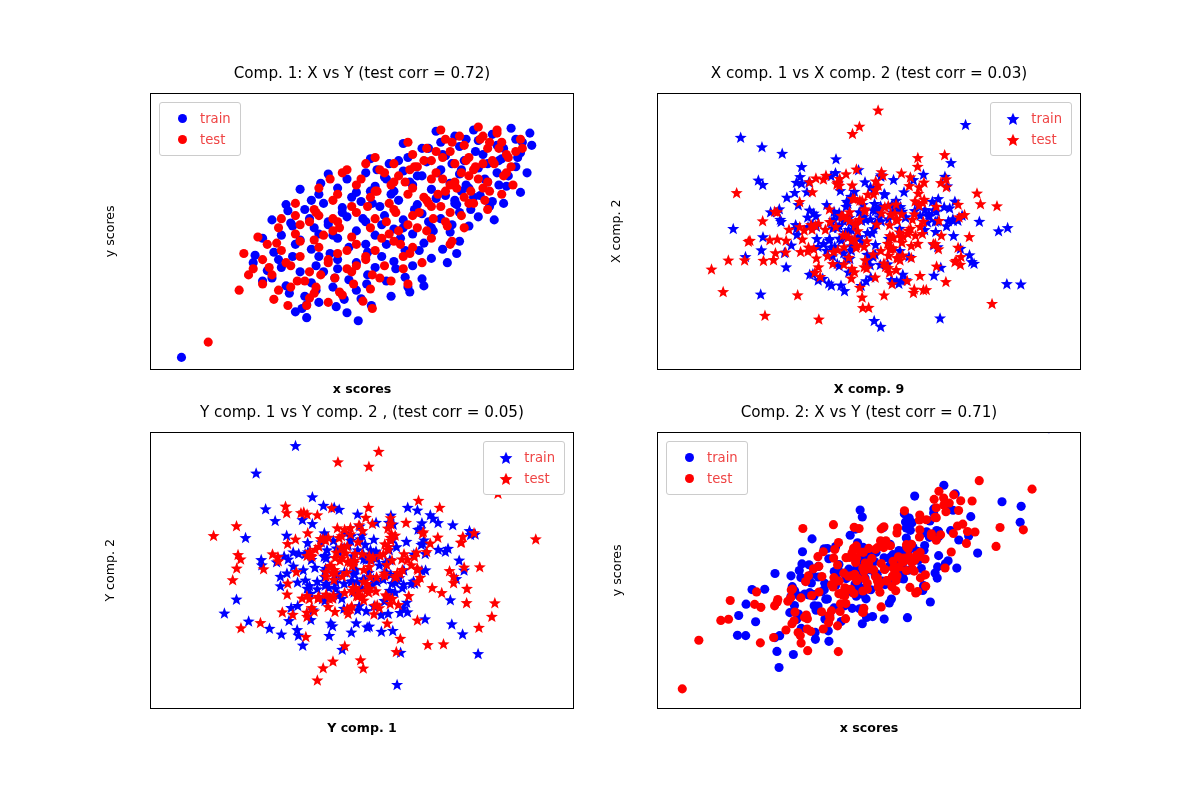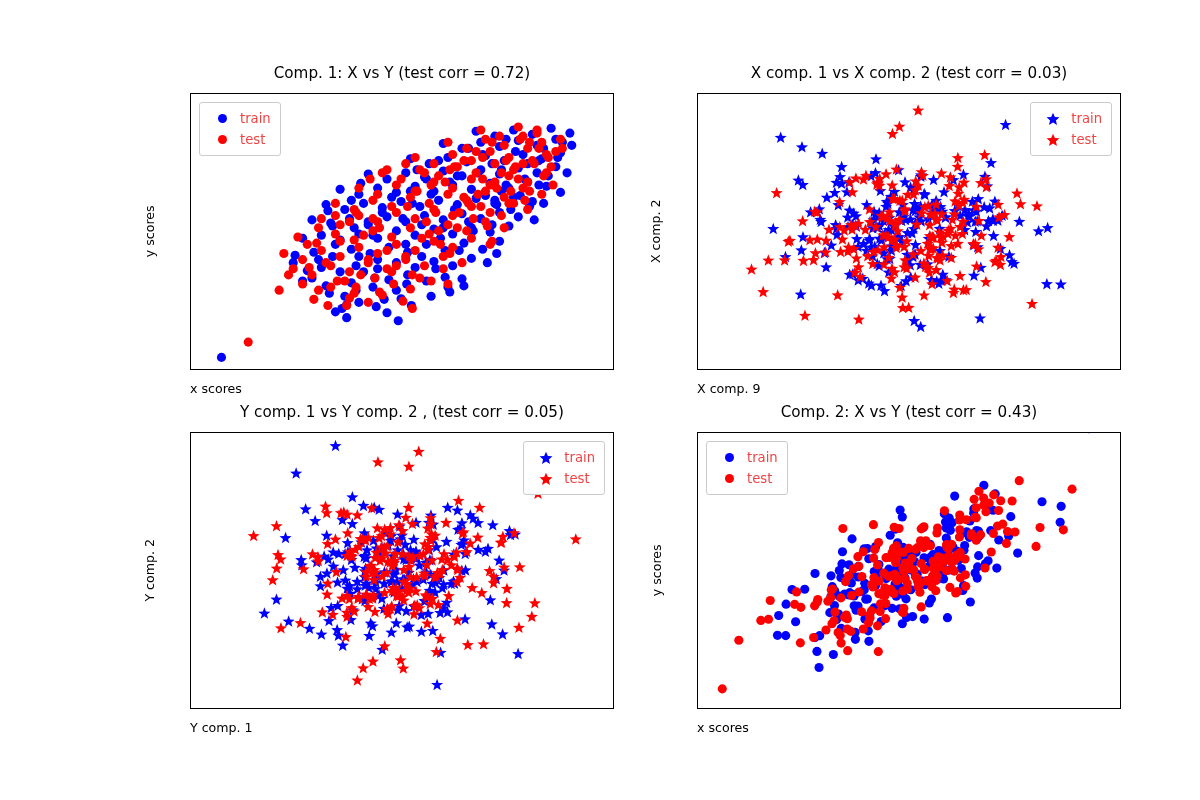--- a/index.html
+++ b/index.html
@@ -12,21 +12,20 @@
     height: 800px;
     font-family: "DejaVu Sans", "Liberation Sans", sans-serif;
     color: #000000;
     overflow: hidden;
   }
   #figure {
     position: relative;
     width: 1068px;
     height: 800px;
     background: #ffffff;
-    margin-left: 40px;
   }
   .subplot {
     position: absolute;
   }
   .axes-title {
     position: absolute;
     left: 0;
     width: 100%;
     top: -27px;
     text-align: center;
@@ -44,25 +43,26 @@
     border: 1.2px solid #000000;
     box-sizing: border-box;
     background: #ffffff;
     overflow: hidden;
   }
   .xlabel {
     position: absolute;
     left: 0;
     width: 100%;
     bottom: -26px;
-    text-align: left;
+    text-align: center;
     font-size: 12.6px;
     color: #000000;
     white-space: nowrap;
     line-height: 1;
+    font-weight: bold;
   }
   .ylabel {
     position: absolute;
     left: -40px;
     top: 50%;
     width: 0;
     height: 0;
     display: flex;
     align-items: center;
     justify-content: center;
@@ -1417,21 +1417,21 @@
         <span class="legend-label">test</span>
       </div>
     </div>
     <div class="xlabel">Y comp. 1</div>
     <div class="ylabel">
         <span>Y comp. 2</span>
       </div>
   </div>
 
   <div class="subplot" style="left:657px; top:432px; width:424px; height:277px;">
-    <div class="axes-title">Comp. 2: X vs Y (test corr = 0.43)</div>
+    <div class="axes-title">Comp. 2: X vs Y (test corr = 0.71)</div>
     <div class="axes-box">
       <svg class="scatter-svg" viewBox="0 0 424 277" preserveAspectRatio="none" id="plot-3">
           <g>
             <circle cx="264.98" cy="101.47" r="4.6" fill="#0000ff"></circle>
             <circle cx="255.22" cy="90.34" r="4.6" fill="#0000ff"></circle>
             <circle cx="363.89" cy="89.92" r="4.6" fill="#0000ff"></circle>
             <circle cx="122.25" cy="204.16" r="4.6" fill="#0000ff"></circle>
             <circle cx="154.75" cy="142.52" r="4.6" fill="#0000ff"></circle>
             <circle cx="181.76" cy="132.44" r="4.6" fill="#0000ff"></circle>
             <circle cx="242.08" cy="143.54" r="4.6" fill="#0000ff"></circle>

